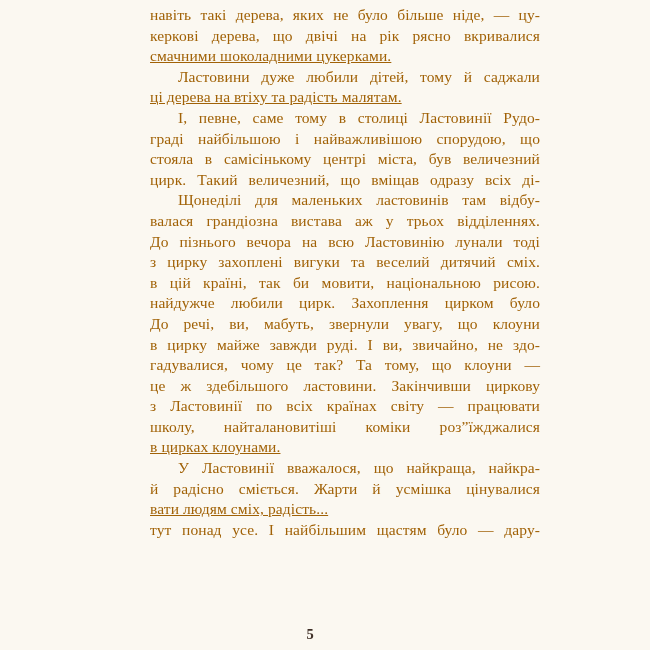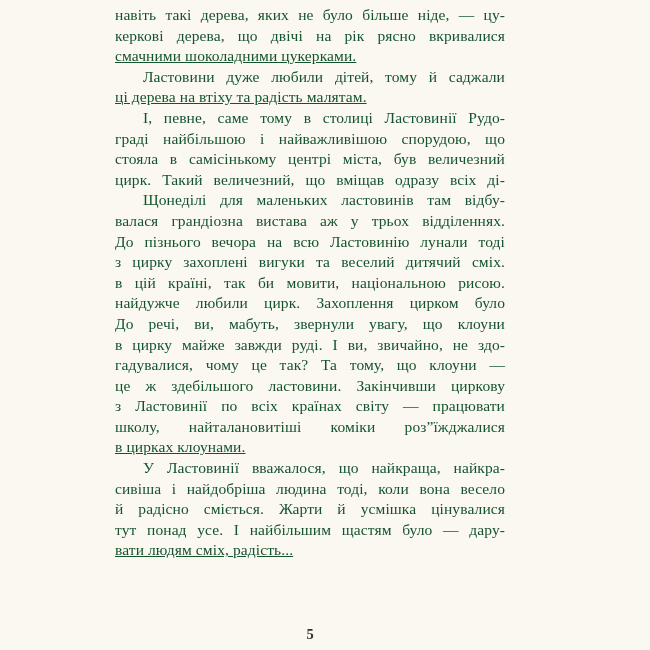--- a/index.html
+++ b/index.html
@@ -51,21 +51,21 @@
     text-align: center;
     color: #3e2f27;
     font-size: 14.5px;
     font-weight: bold;
   }
 </style>
 </head>
 <body style="background: rgb(251, 248, 241);">
 
 <div class="book-page">
-  <div class="text-block" style="color: #14532d;">
+  <div class="text-block" style="color: #a16207; margin-left: 35px;">
       <div class="line">навіть такі дерева, яких не було більше ніде, — цу-</div>
       <div class="line">керкові дерева, що двічі на рік рясно вкривалися</div>
       <div class="line lastline">смачними шоколадними цукерками.</div>
       <div class="line firstindent">Ластовини дуже любили дітей, тому й саджали</div>
       <div class="line lastline">ці дерева на втіху та радість малятам.</div>
       <div class="line firstindent">І, певне, саме тому в столиці Ластовинії Рудо-</div>
       <div class="line">граді найбільшою і найважливішою спорудою, що</div>
       <div class="line">стояла в самісінькому центрі міста, був величезний</div>
       <div class="line">цирк. Такий величезний, що вміщав одразу всіх ді-</div>
       <div class="line firstindent">Щонеділі для маленьких ластовинів там відбу-</div>
@@ -75,19 +75,18 @@
       <div class="line">в цій країні, так би мовити, національною рисою.</div>
       <div class="line">найдужче любили цирк. Захоплення цирком було</div>
       <div class="line">До речі, ви, мабуть, звернули увагу, що клоуни</div>
       <div class="line">в цирку майже завжди руді. І ви, звичайно, не здо-</div>
       <div class="line">гадувалися, чому це так? Та тому, що клоуни —</div>
       <div class="line">це ж здебільшого ластовини. Закінчивши циркову</div>
       <div class="line">з Ластовинії по всіх країнах світу — працювати</div>
       <div class="line">школу, найталановитіші коміки роз”їжджалися</div>
       <div class="line lastline">в цирках клоунами.</div>
       <div class="line firstindent">У Ластовинії вважалося, що найкраща, найкра-</div>
-      <div class="line">сивіша і найдобріша людина тоді, коли вона весело</div>
       <div class="line">й радісно сміється. Жарти й усмішка цінувалися</div>
+      <div class="line lastline">вати людям сміх, радість...</div>
       <div class="line">тут понад усе. І найбільшим щастям було — дару-</div>
-      <div class="line lastline">вати людям сміх, радість...</div>
     </div>
   <div class="page-number" style="color: rgb(62, 47, 39);">5</div>
 </div>
 
 </body></html>

